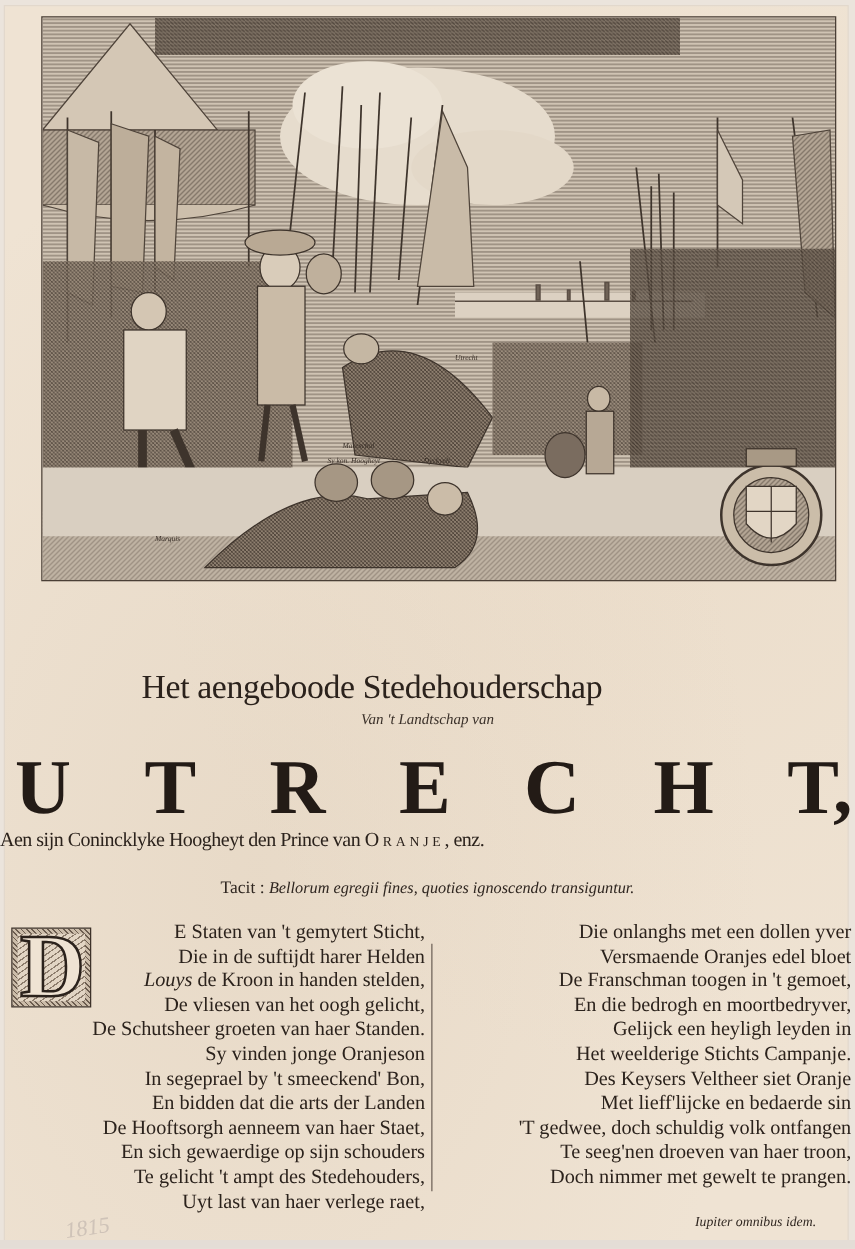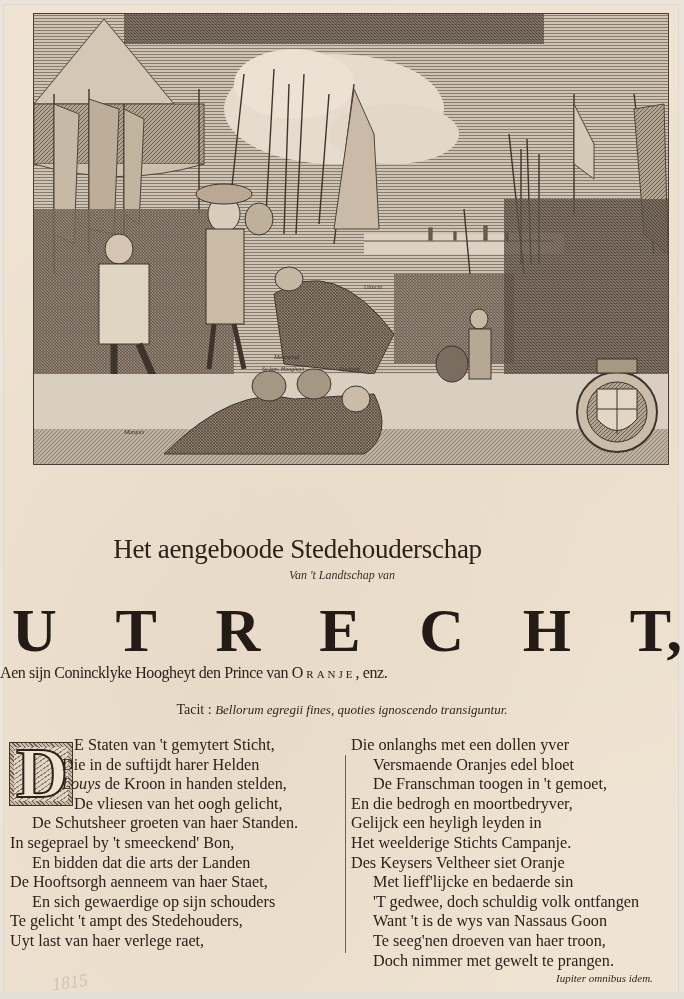--- a/index.html
+++ b/index.html
@@ -55,21 +55,21 @@
     font-size: 14px; color: #2f2620;
   }
   .motto .latin { font-style: italic; font-size: 13px; }
   
   .poem-col {
     position: absolute; top: 736px; font-size: 16.2px; line-height: 19.6px;
     color: #2b221c; white-space: nowrap;
   }
   .poem-left { left: 10px; width: 330px; }
   .poem-right { left: 351px; width: 330px; }
-  .line { display: block; height: 19.6px; }
+  .line { display: block; height: 19.6px; text-align: right; }
   .indent { padding-left: 22px; }
   .indent-dc { padding-left: 64px; }
   .indent-dc2 { padding-left: 52px; }
   .it { font-style: italic; }
   .drop-cap {
     position: absolute; left: 9px; top: 742px; width: 64px; height: 64px;
     border: 1px solid #3d322a;
     background:
       repeating-linear-gradient(45deg, #6b5c4f 0 1px, #cbbca9 1px 3px);
     box-sizing: border-box;
@@ -242,40 +242,40 @@
   <div class="inner"></div>
   <div class="letter">D</div>
 </div>
 
 <div class="poem-col poem-left">
   <span class="line indent-dc">E Staten van 't gemytert Sticht,</span>
   <span class="line indent-dc2">Die in de suftijdt harer Helden</span>
   <span class="line indent-dc2"><span class="it">Louys</span><span> de Kroon in handen stelden,</span></span>
   <span class="line indent-dc">De vliesen van het oogh gelicht,</span>
   <span class="line indent">De Schutsheer groeten van haer Standen.</span>
+  <span class="line">Sy vinden jonge Oranjeson</span>
   <span class="line">In segeprael by 't smeeckend' Bon,</span>
   <span class="line indent">En bidden dat die arts der Landen</span>
   <span class="line">De Hooftsorgh aenneem van haer Staet,</span>
   <span class="line indent">En sich gewaerdige op sijn schouders</span>
   <span class="line">Te gelicht 't ampt des Stedehouders,</span>
   <span class="line">Uyt last van haer verlege raet,</span>
 </div>
 
 <div class="col-divider"></div>
 
 <div class="poem-col poem-right">
   <span class="line">Die onlanghs met een dollen yver</span>
   <span class="line indent">Versmaende Oranjes edel bloet</span>
   <span class="line indent">De Franschman toogen in 't gemoet,</span>
   <span class="line">En die bedrogh en moortbedryver,</span>
   <span class="line">Gelijck een heyligh leyden in</span>
   <span class="line">Het weelderige Stichts Campanje.</span>
   <span class="line">Des Keysers Veltheer siet Oranje</span>
   <span class="line indent">Met lieff'lijcke en bedaerde sin</span>
   <span class="line indent">'T gedwee, doch schuldig volk ontfangen</span>
-  <span class="line indent">Want 't is de wys van Nassaus Goon</span>
   <span class="line indent">Te seeg'nen droeven van haer troon,</span>
   <span class="line indent">Doch nimmer met gewelt te prangen.</span>
 </div>
 
 <div class="closing-motto">Iupiter omnibus idem.</div>
 <div class="pencil-mark">1815</div>
 <div class="foot-border"></div>
 
 </body></html>

